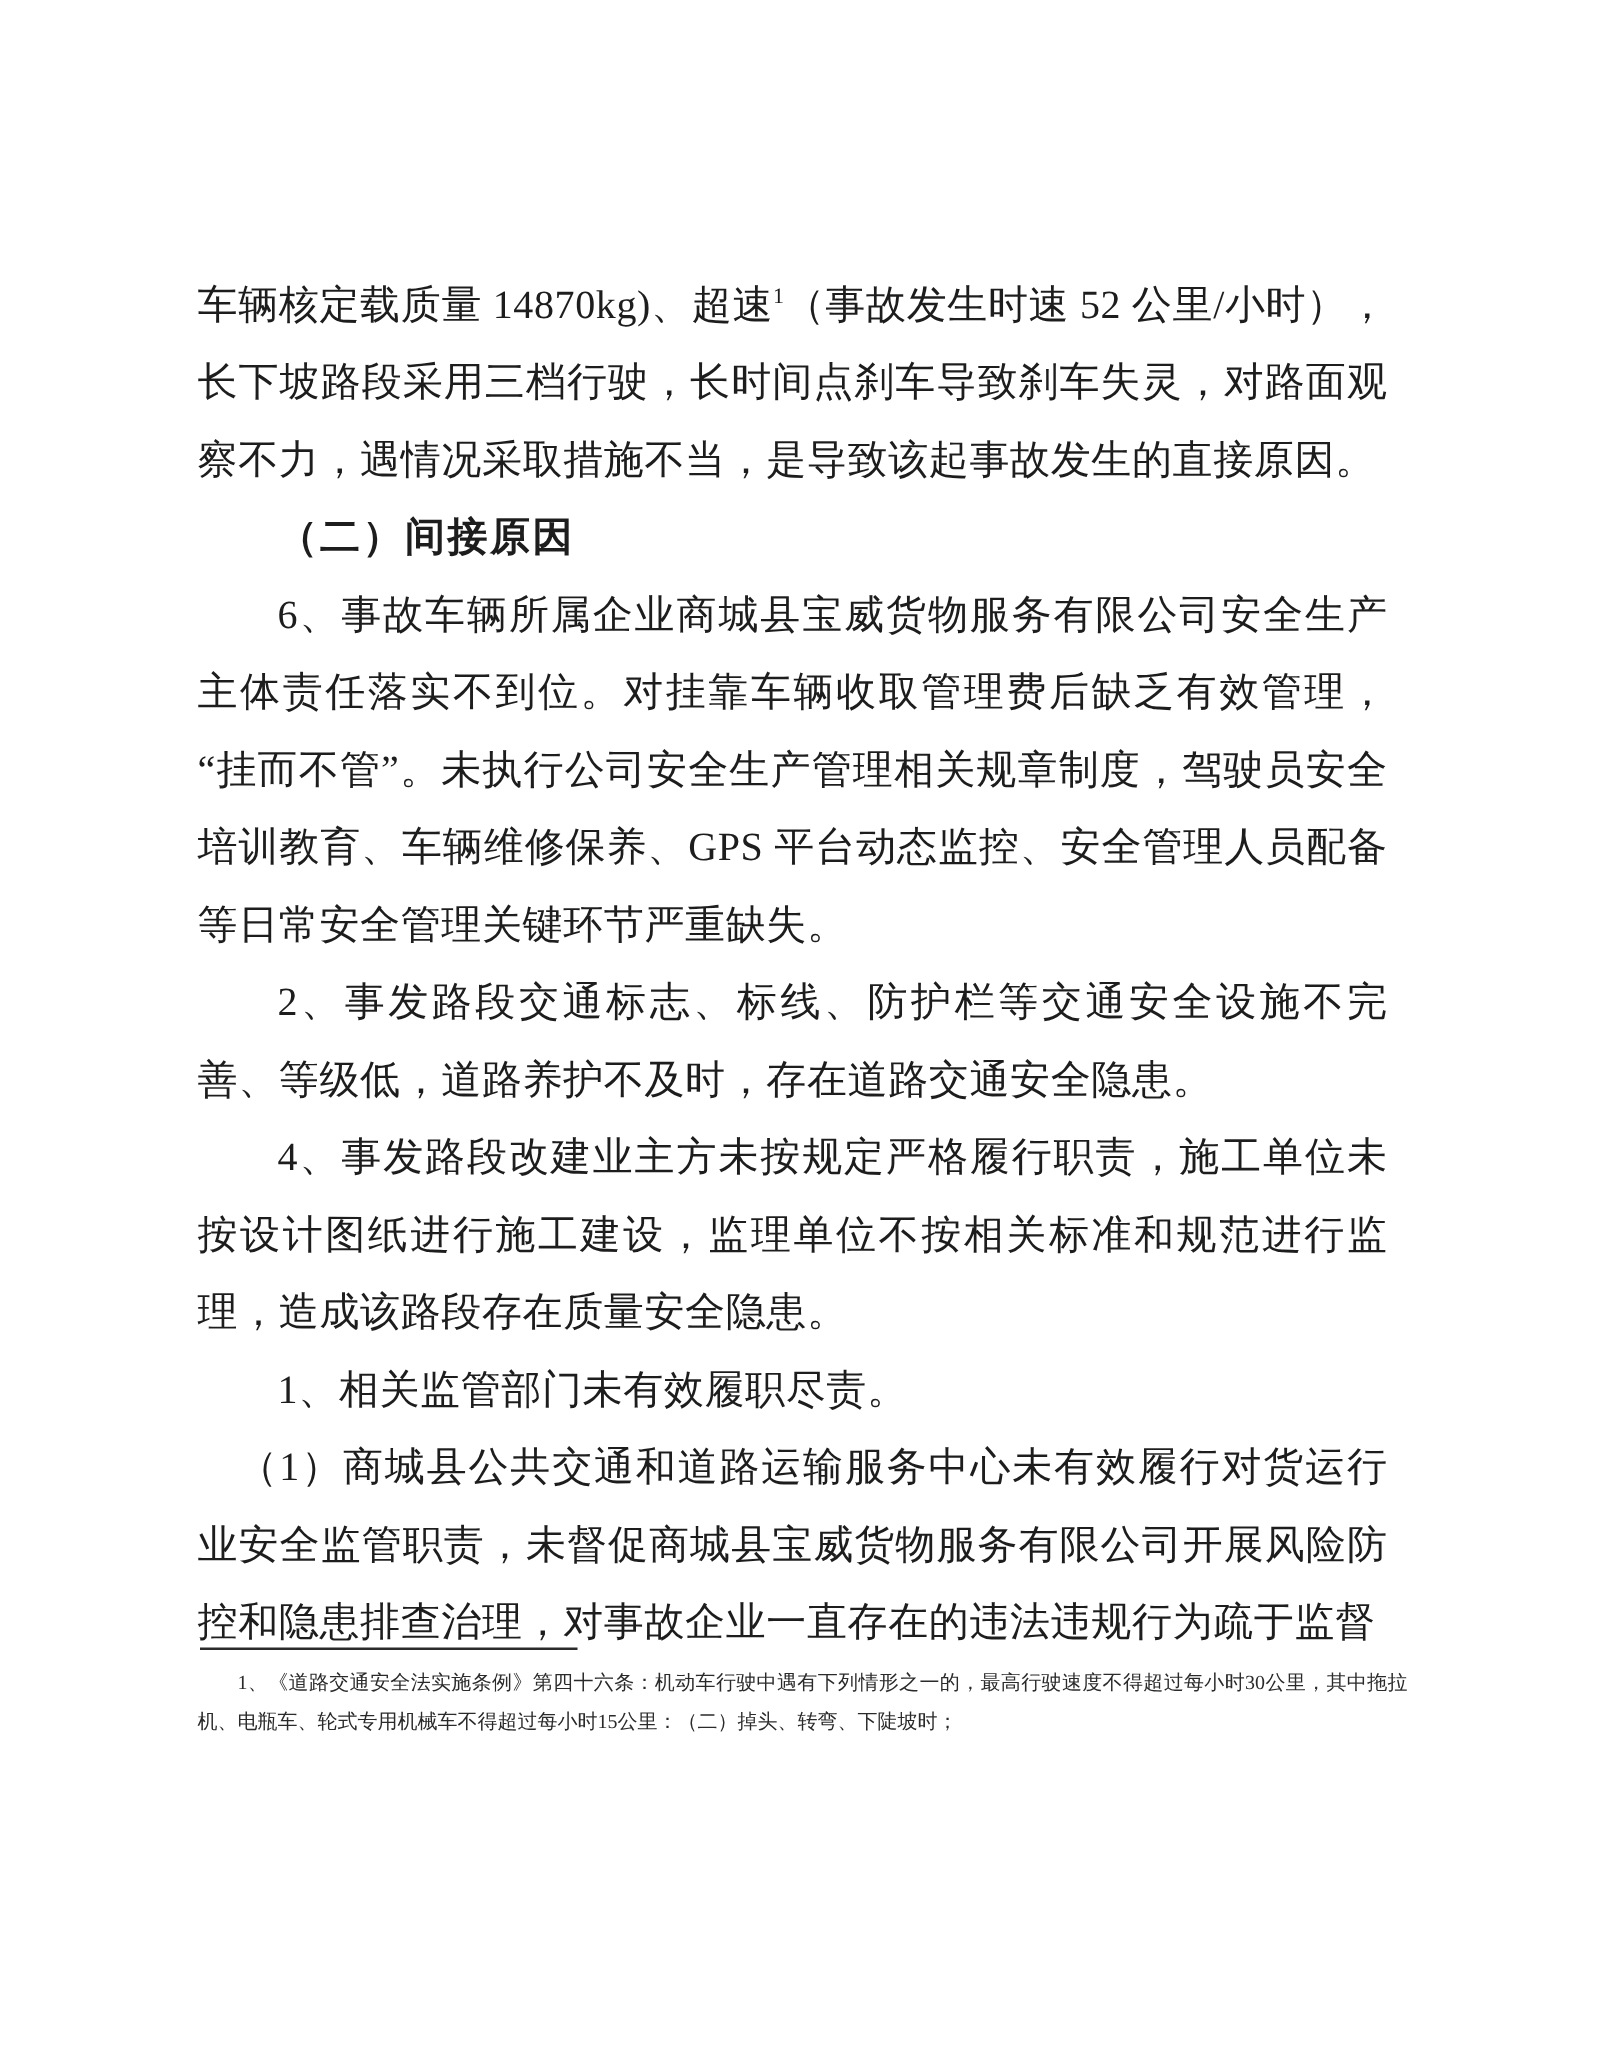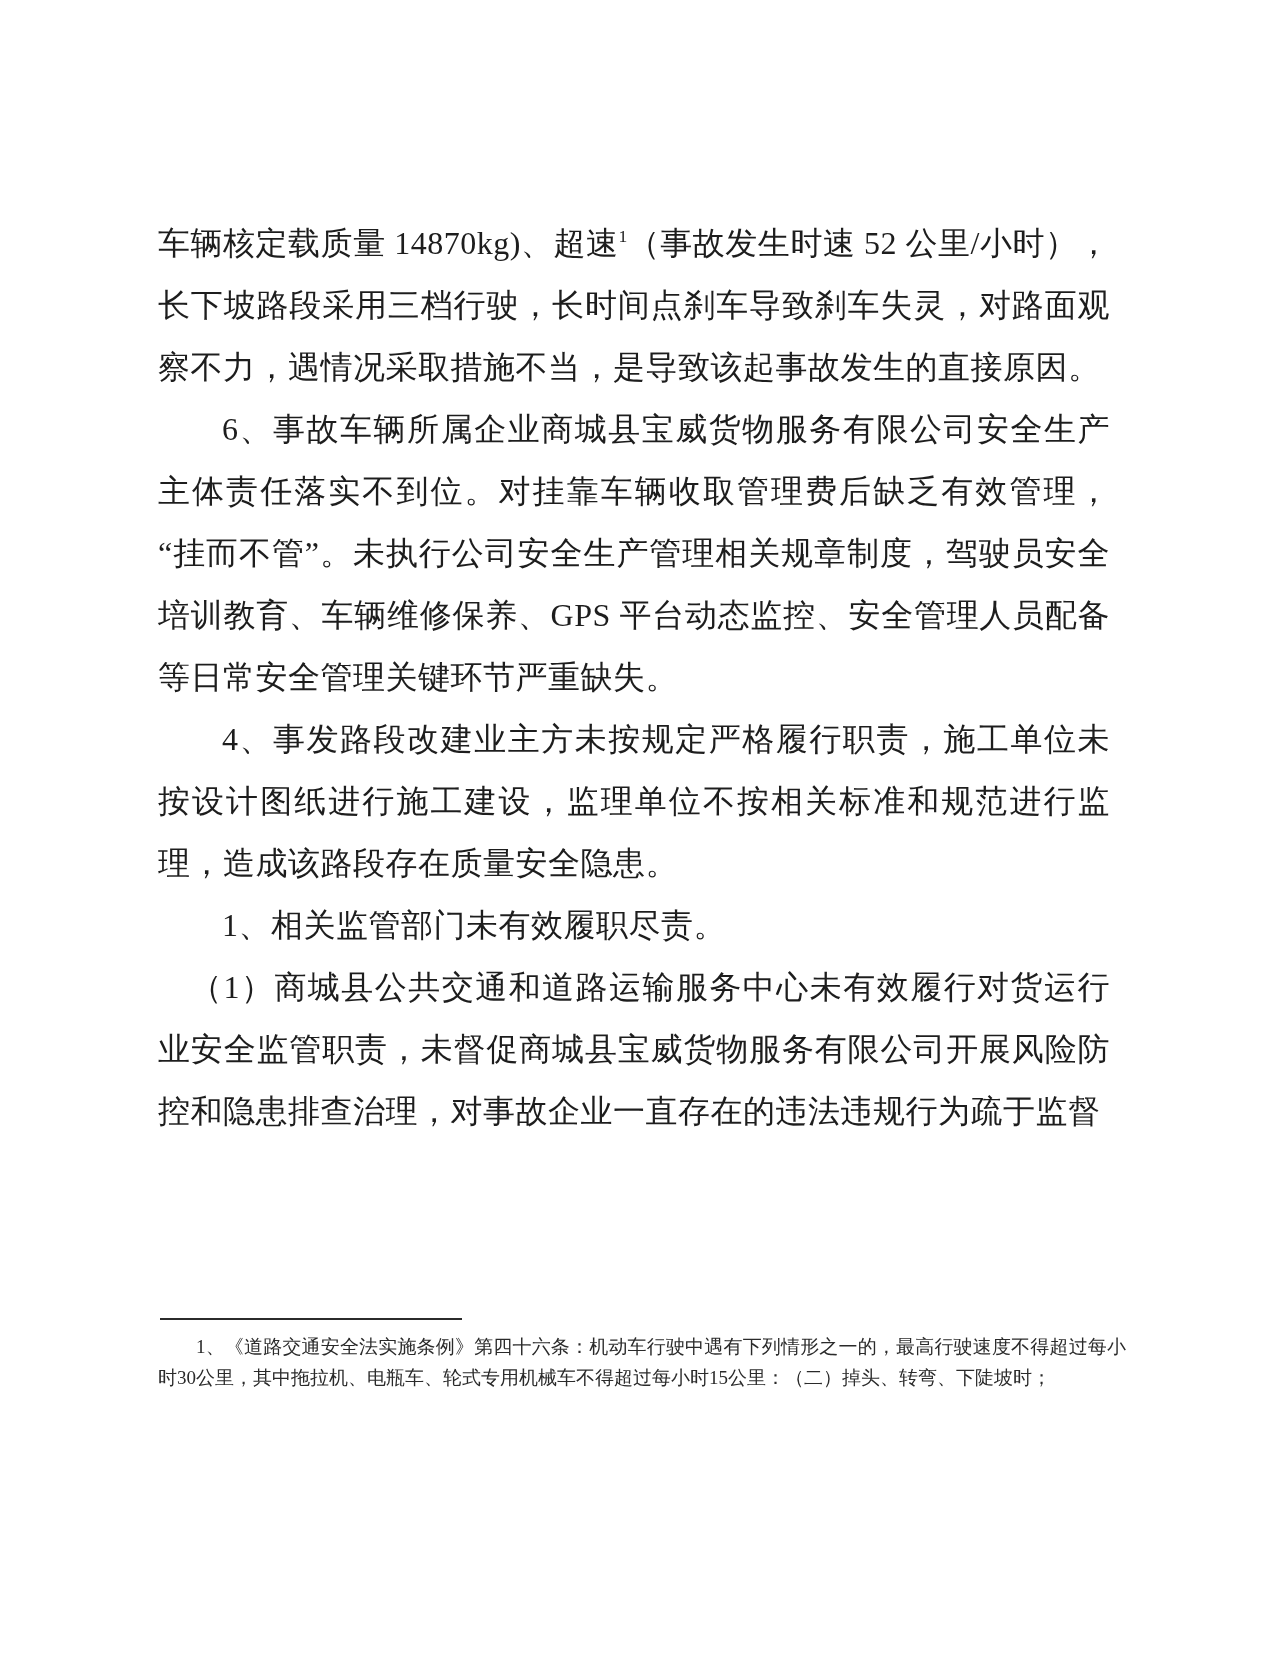--- a/index.html
+++ b/index.html
@@ -50,21 +50,21 @@
     top: 1318px;
     width: 302px;
     height: 2px;
     background: #2b2b2b;
   }
   .footnote {
     position: absolute;
     left: 158px;
     top: 1331px;
     width: 968px;
-    font-size: 19px;
+    font-size: 16px;
     line-height: 31px;
     text-indent: 2em;
     text-align: justify;
     color: #2a2a2a;
   }
   .page-number {
     position: absolute;
     left: 162px;
     top: 1540px;
     font-size: 40px;
@@ -75,23 +75,25 @@
 </style>
 </head>
 <body>
 
 <div class="page">
 
   <div class="content">
 
     <p><span>车辆核定载质量 14870kg)、超速</span><sup class="footnote-ref">1</sup><span>（事故发生时速 52 公里/小时），长下坡路段采用三档行驶，长时间点刹车导致刹车失灵，对路面观察不力，遇情况采取措施不当，是导致该起事故发生的直接原因。</span></p>
 
+    <p class="section-heading">（二）间接原因</p>
 
     <p class="indent2">6、事故车辆所属企业商城县宝威货物服务有限公司安全生产主体责任落实不到位。对挂靠车辆收取管理费后缺乏有效管理，“挂而不管”。未执行公司安全生产管理相关规章制度，驾驶员安全培训教育、车辆维修保养、GPS 平台动态监控、安全管理人员配备等日常安全管理关键环节严重缺失。</p>
 
+    <p class="indent2">2、事发路段交通标志、标线、防护栏等交通安全设施不完善、等级低，道路养护不及时，存在道路交通安全隐患。</p>
 
     <p class="indent2">4、事发路段改建业主方未按规定严格履行职责，施工单位未按设计图纸进行施工建设，监理单位不按相关标准和规范进行监理，造成该路段存在质量安全隐患。</p>
 
     <p class="indent2">1、相关监管部门未有效履职尽责。</p>
 
     <p class="indent1">（1）商城县公共交通和道路运输服务中心未有效履行对货运行业安全监管职责，未督促商城县宝威货物服务有限公司开展风险防控和隐患排查治理，对事故企业一直存在的违法违规行为疏于监督</p>
 
   </div>
 
   <div class="footnote-rule"></div>

